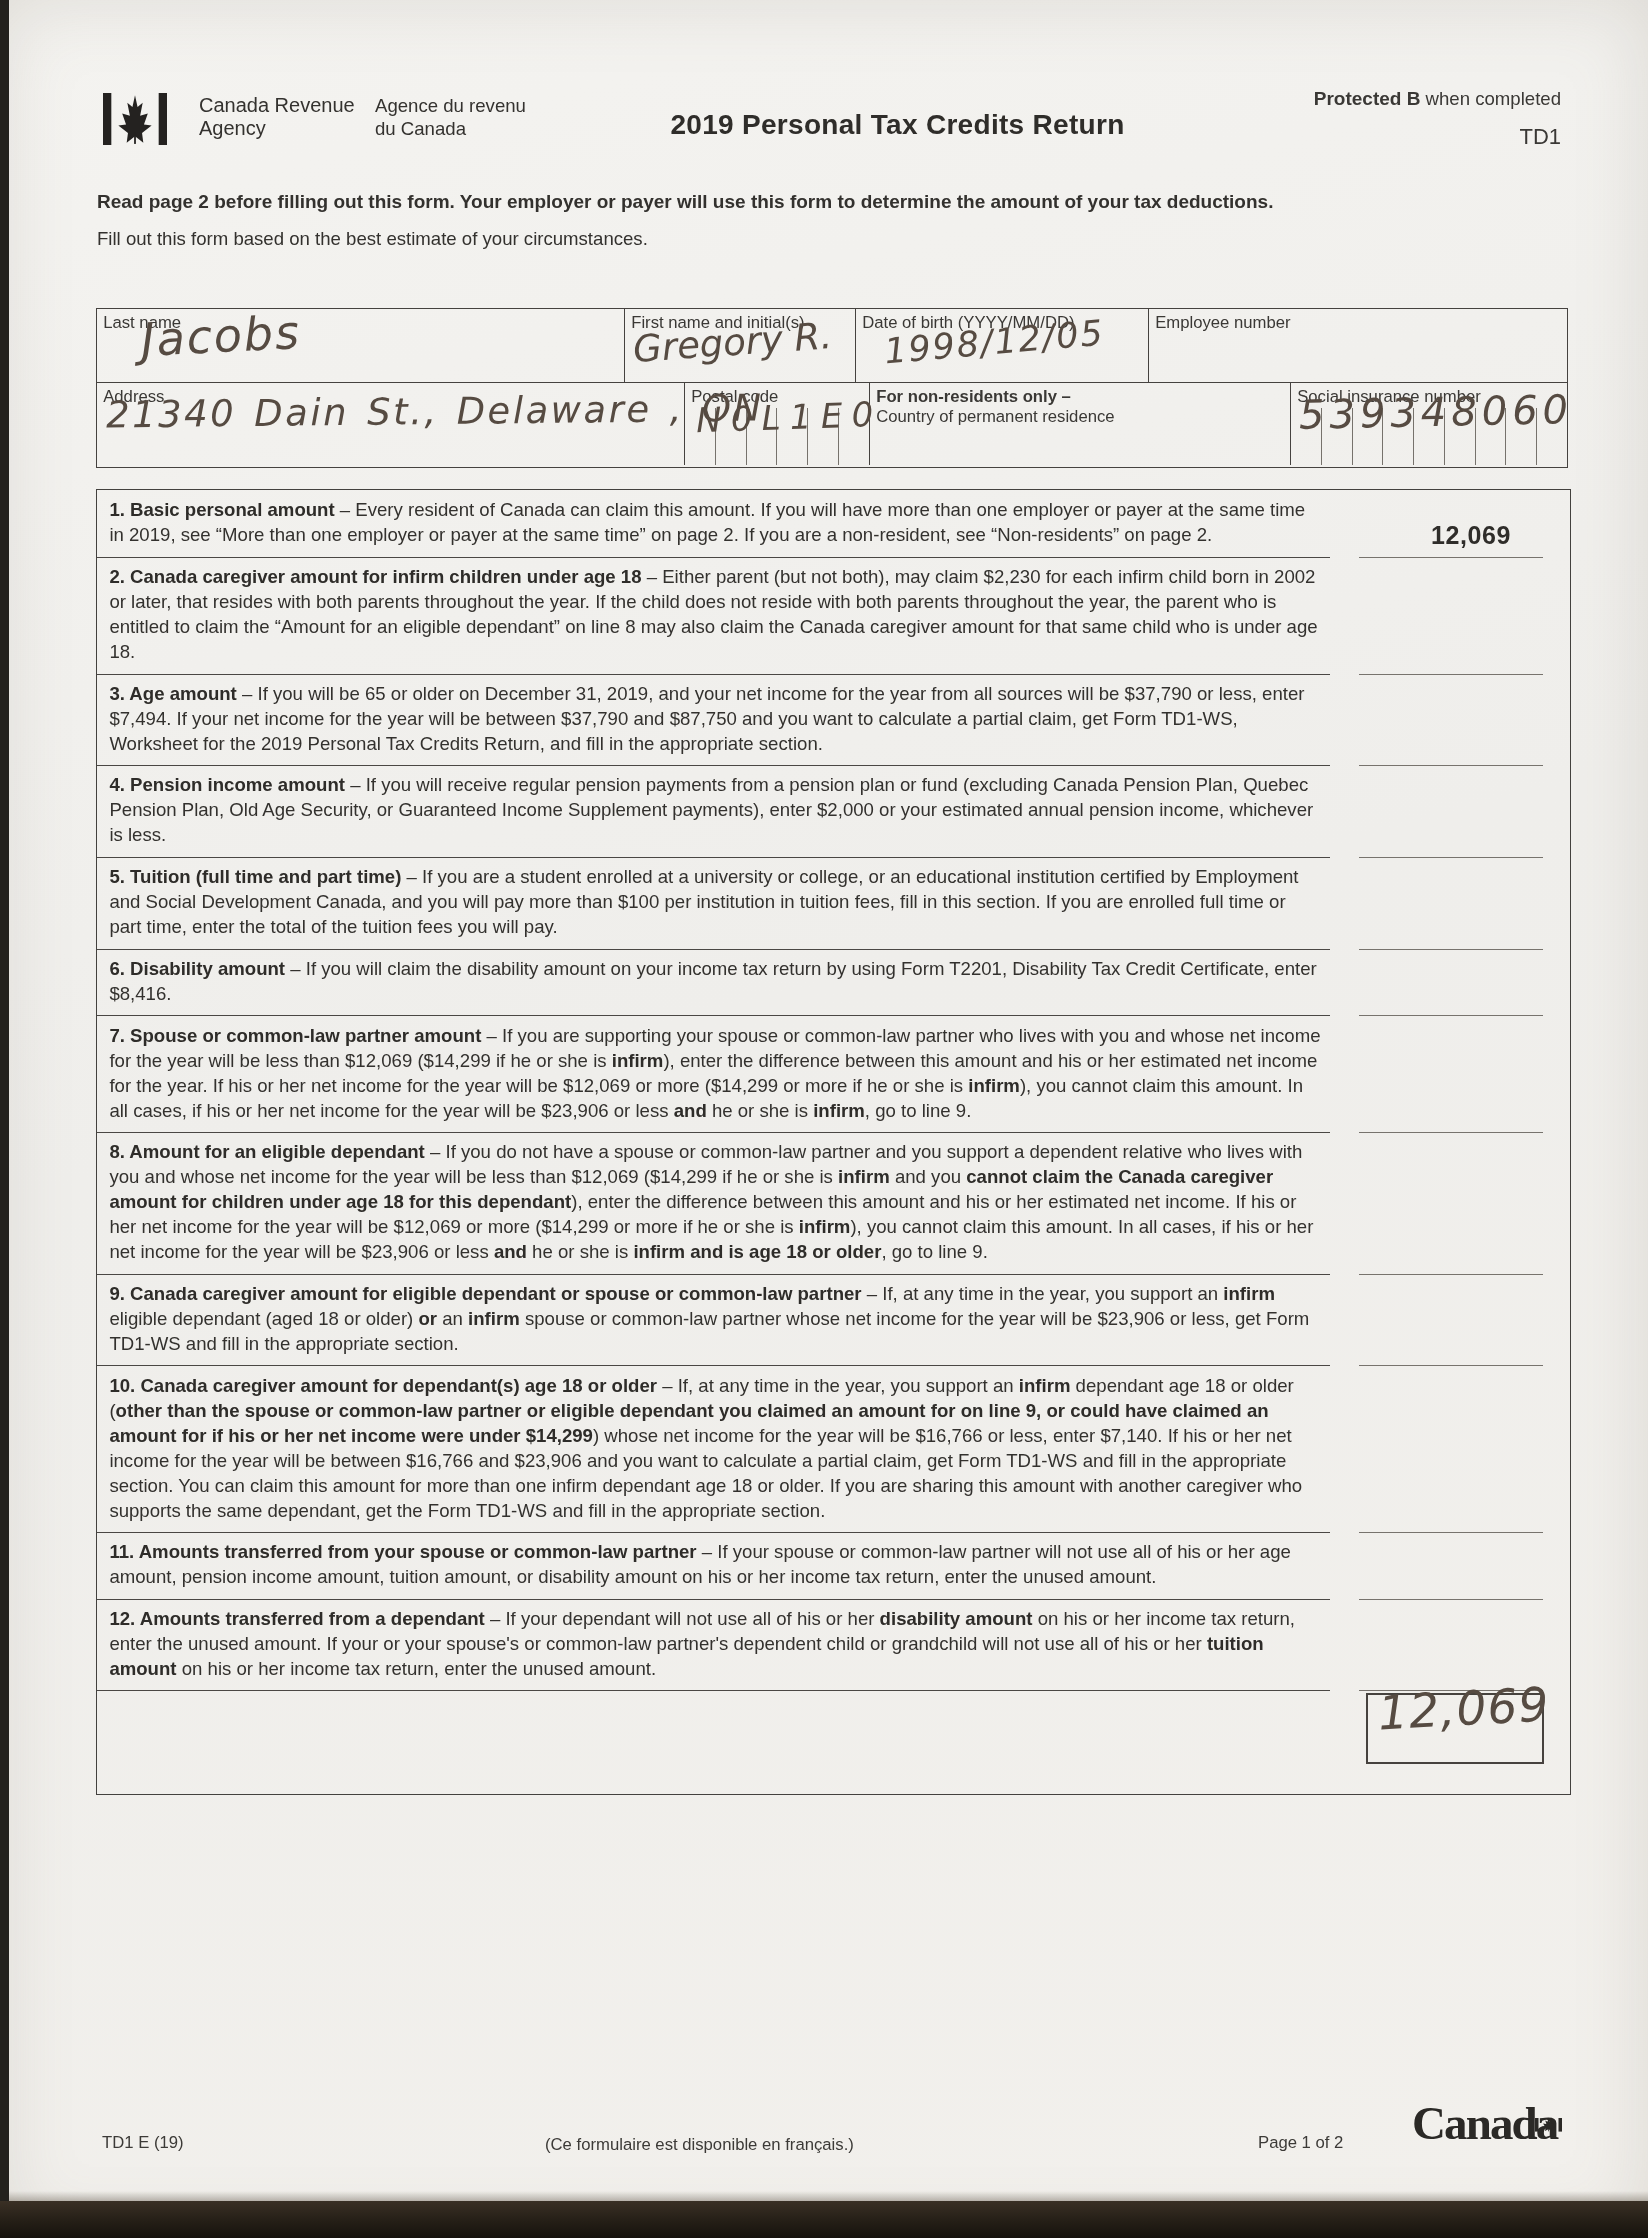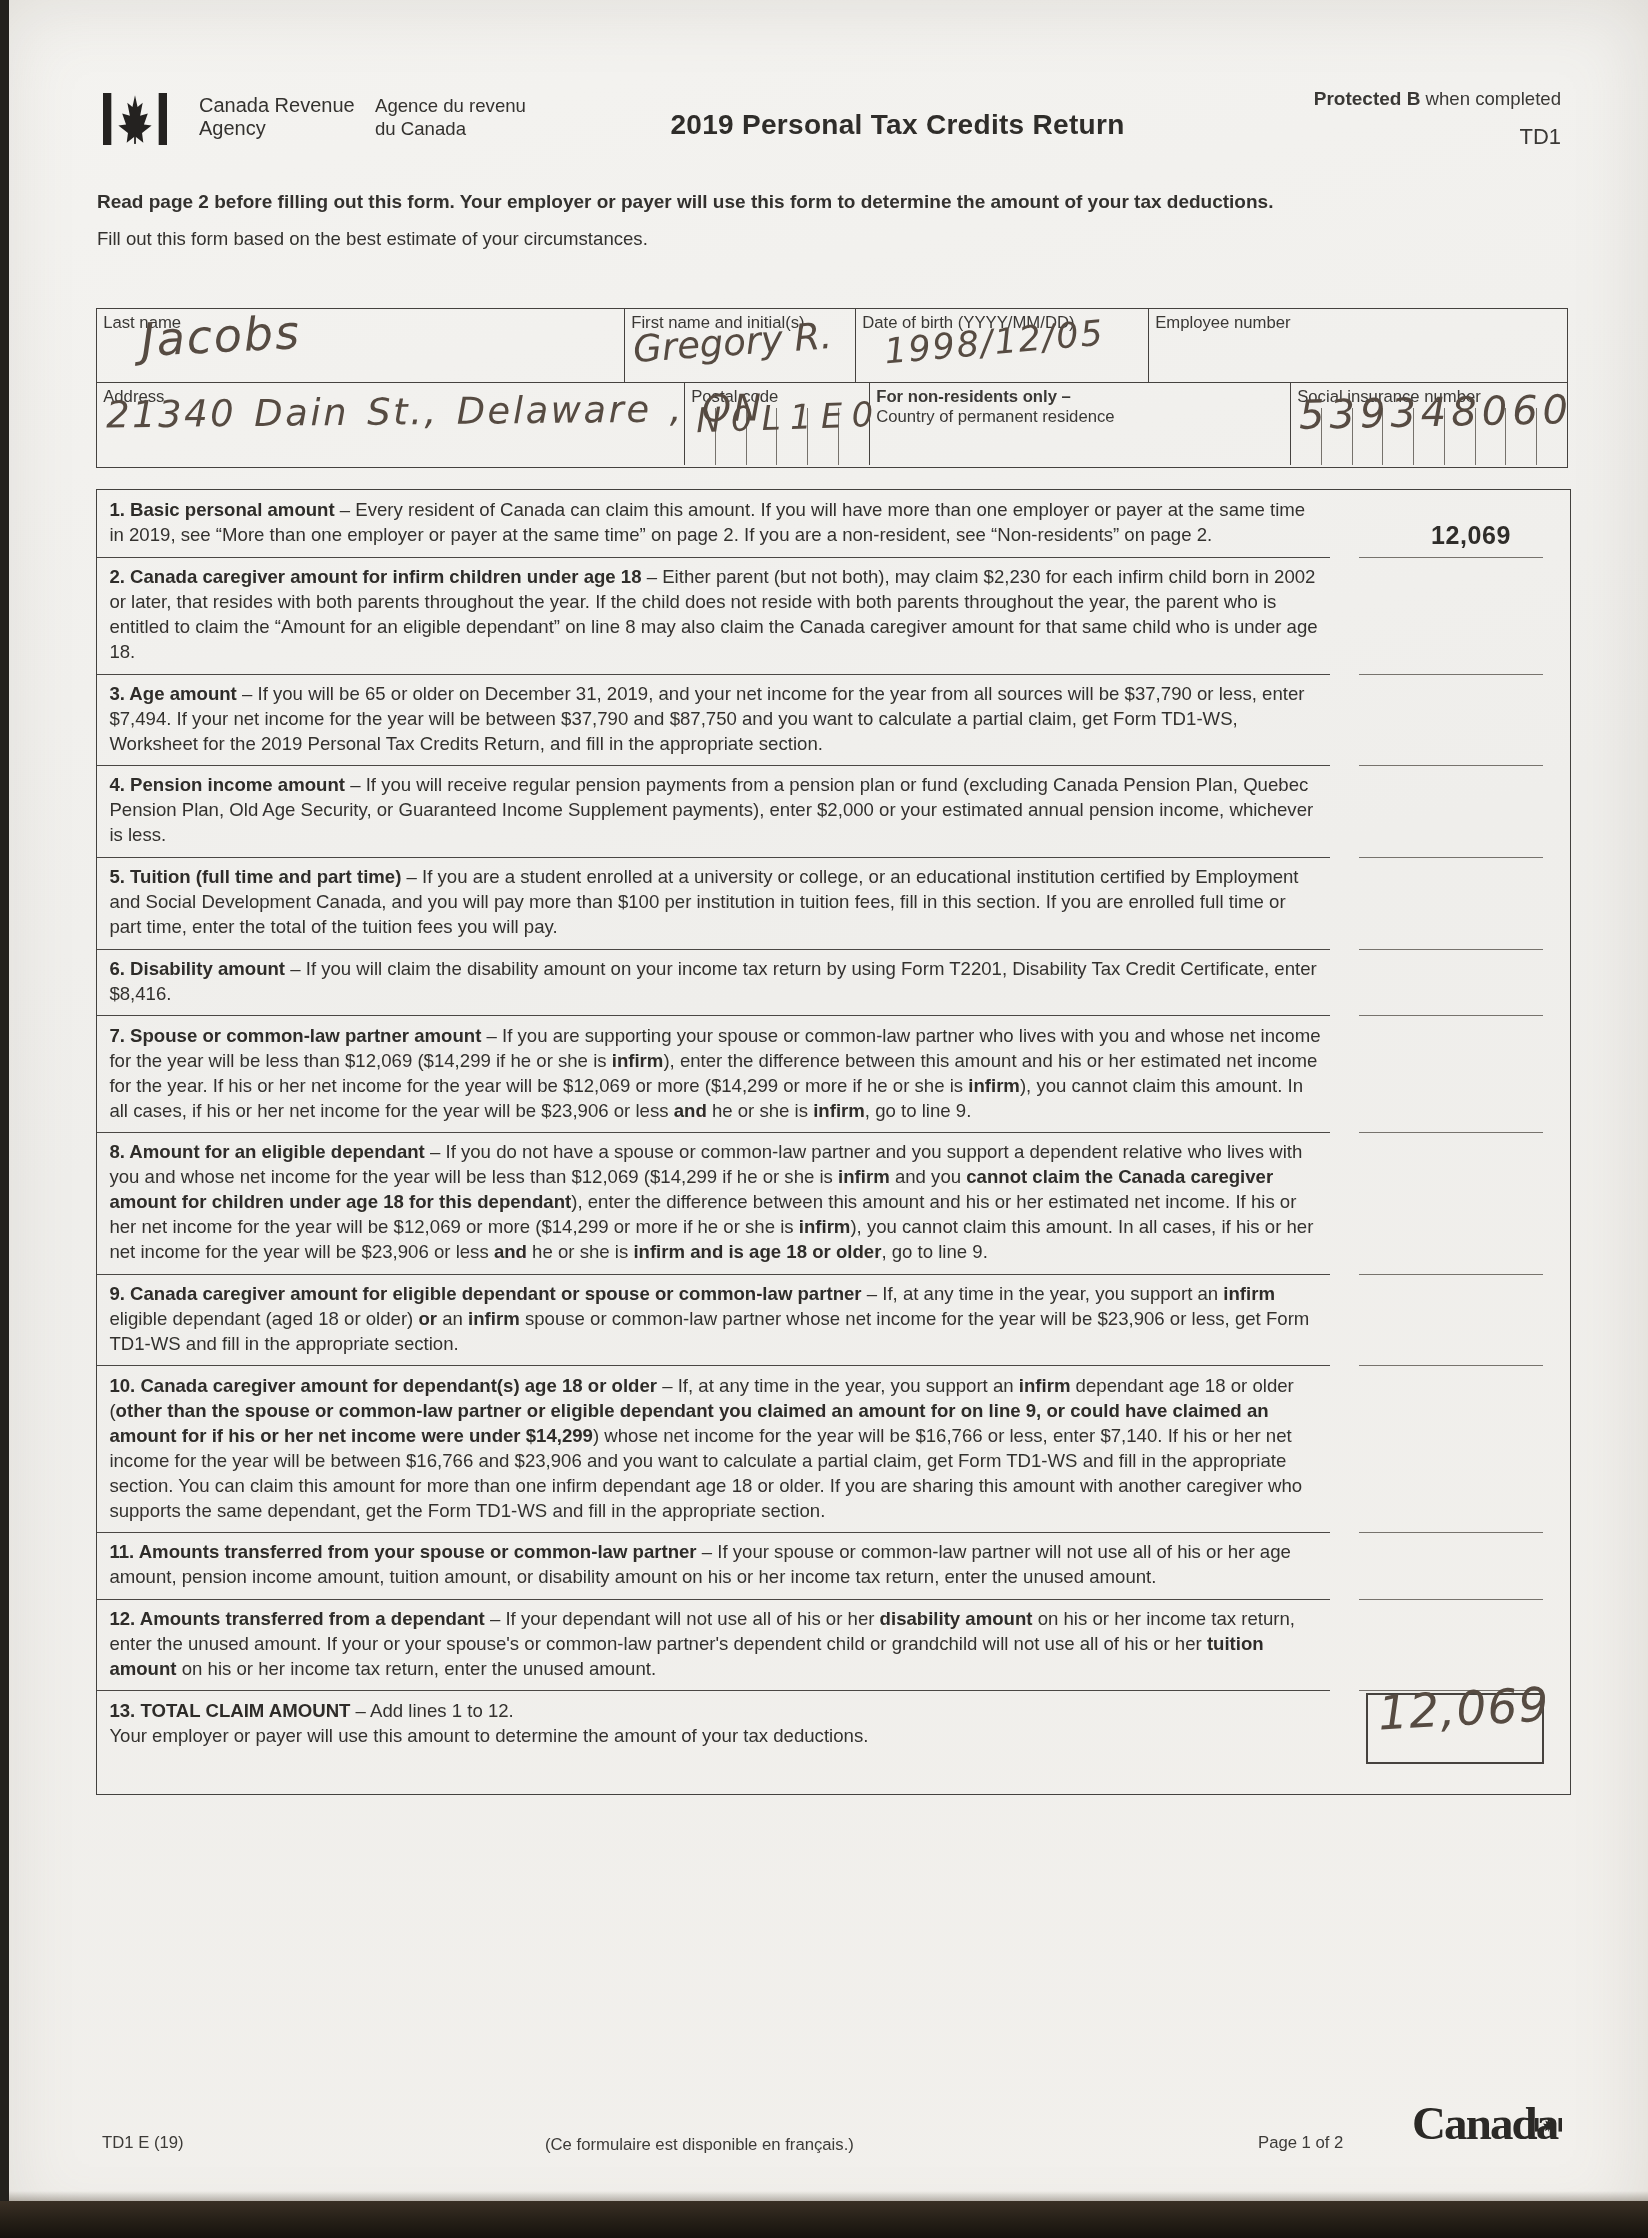--- a/index.html
+++ b/index.html
@@ -236,21 +236,20 @@
     <div class="amount-line"></div>
 
   </div>
       <div class="section">
     <div class="sec-text"><b>12. Amounts transferred from a dependant</b> – If your dependant will not use all of his or her <b>disability amount</b> on his or her income tax return, enter the unused amount. If your or your spouse's or common-law partner's dependent child or grandchild will not use all of his or her <b>tuition amount</b> on his or her income tax return, enter the unused amount.</div>
     <div class="divider"></div>
     <div class="amount-line"></div>
 
   </div>
       <div class="section last">
-    <div class="sec-text"><b>13. TOTAL CLAIM AMOUNT</b> – Add lines 1 to 12.<br>Your employer or payer will use this amount to determine the amount of your tax deductions.</div>
 
     <div class="total-box">
       <span class="hw hw-total">12,069</span>
     </div>
   </div>
     </div>
 
   <div class="f-version">TD1 E (19)</div>
   <div class="f-french">(Ce formulaire est disponible en français.)</div>
   <div class="f-page">Page 1 of 2</div>

